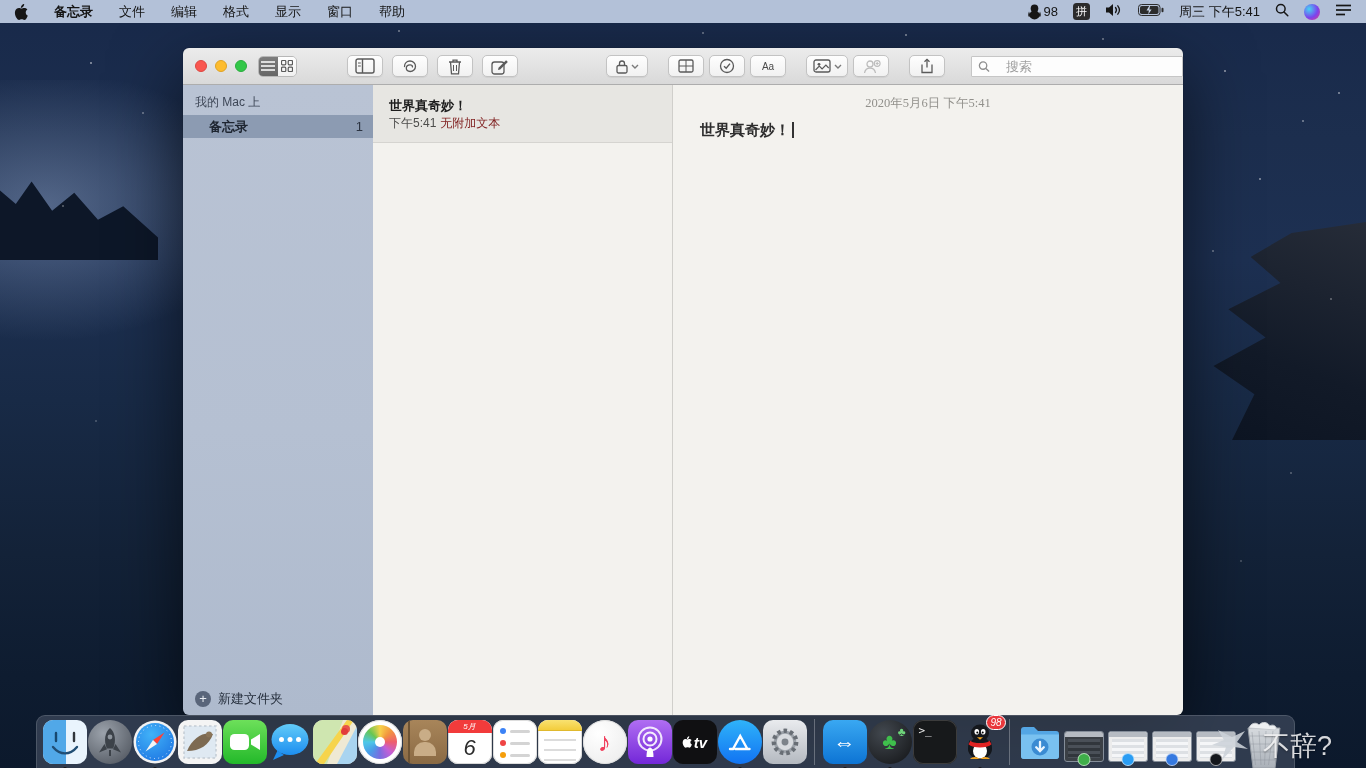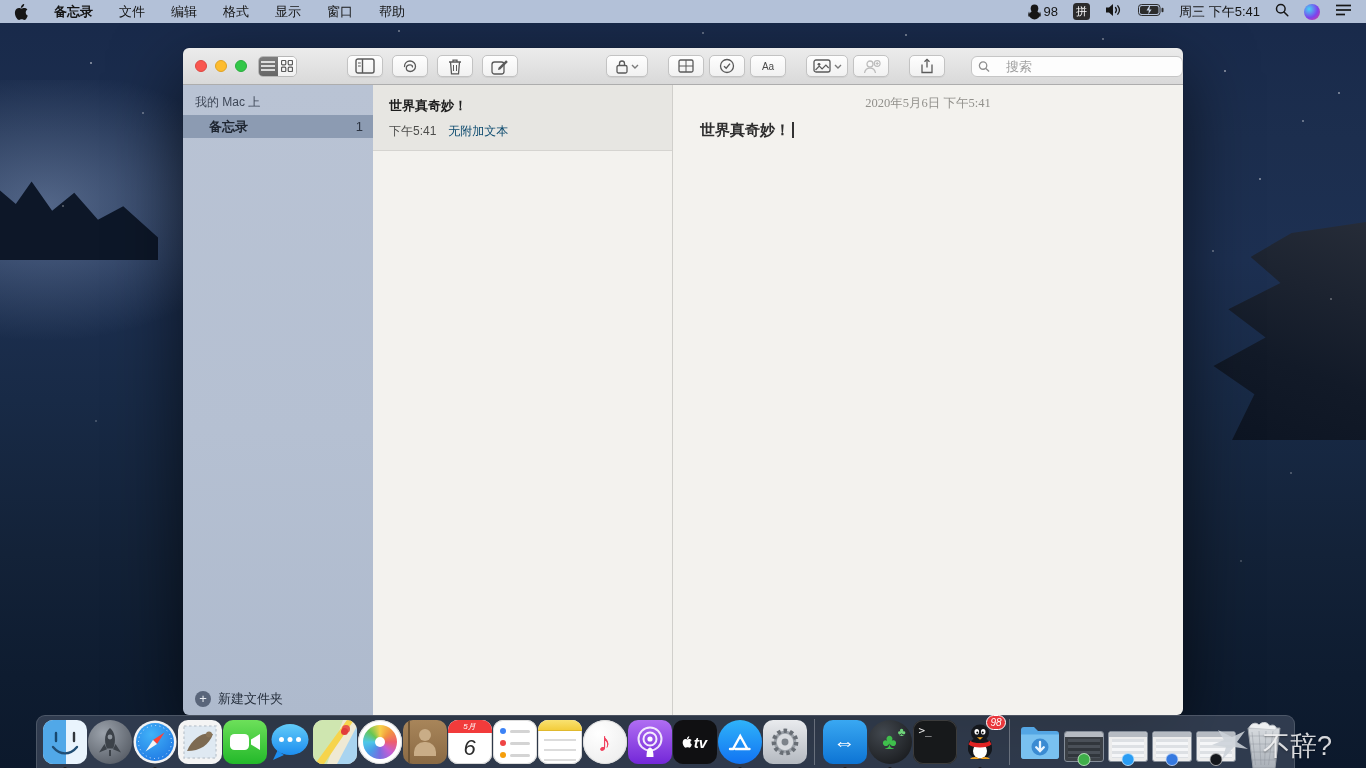--- a/index.html
+++ b/index.html
@@ -56,21 +56,21 @@
   .seg.sel { background:linear-gradient(#7d7d7d,#666); }
   .tb-btn { width:36px; height:22px; border:1px solid #c3c3c3; border-radius:5px;
             background:linear-gradient(#fefefe,#f1f1f1); display:flex; align-items:center;
             justify-content:center; gap:3px; box-shadow:0 1px 1px rgba(0,0,0,.06); }
   .tb-btn.wide { width:42px; }
   .g1 { display:flex; gap:9px; margin-left:50px; }
   .g2 { display:flex; gap:5px; margin-left:88px; }
   .g2 .sp { width:10px; }
   .aa { font-size:10px; color:#4a4a4a; }
   .searchbox { margin-left:26px; width:212px; height:21px; background:#fdfdfd; border:1px solid #c6c6c6;
-               border-radius:6px; display:flex; align-items:center; padding:0 6px; gap:16px; }
+               border-radius:1px; display:flex; align-items:center; padding:0 6px; gap:16px; }
   .searchbox input { border:none; outline:none; background:transparent; width:170px; font-size:13px;
                      font-family:"Liberation Sans","DejaVu Sans",sans-serif; color:#333; }
   .searchbox input::placeholder { color:#9d9d9d; }
 
   .win-body { flex:1; display:flex; }
 
   
   .sidebar { width:190px; flex:0 0 190px; background:linear-gradient(180deg,#b9c3d4 0%,#b5c0d2 55%,#aebacd 100%);
              position:relative; font-size:13px; }
   .sb-header { padding:9px 0 4px 12px; font-size:12px; color:#3e4757; }
@@ -79,23 +79,23 @@
   .sb-count { margin-left:auto; font-weight:normal; color:#2c3442; font-size:13px; }
   .sb-newfolder { position:absolute; left:0; bottom:0; width:100%; height:32px; display:flex;
                   align-items:center; gap:7px; padding-left:12px; color:#27303e; }
   .plus-circle { width:16px; height:16px; border-radius:50%; background:#59657a; color:#e8ecf2;
                  font-size:13px; line-height:15px; text-align:center; }
 
   
   .notelist { width:300px; flex:0 0 300px; background:#f3f2ee; border-right:1px solid #d0cfcb; }
   .nl-item { background:#e7e6e2; border-bottom:1px solid #d5d4d0; padding:12px 16px 10px; }
   .nl-title { font-size:13px; font-weight:bold; color:#1d1d1d; }
-  .nl-meta { margin-top:8px; font-size:12px; display:flex; gap:12px; }
+  .nl-meta { margin-top:0; font-size:12px; display:flex; gap:4px; }
   .nl-time { color:#4d4d4b; }
-  .nl-preview { color:#0c4a6e; }
+  .nl-preview { color:#7f1d1d; }
 
   
   .editor { flex:1; background:#f3f2ee; position:relative;font-family:Liberation Serif, serif; }
   .ed-date { text-align:center; padding-top:10px; font-size:12.5px; color:#91908b; }
   .ed-text { margin:9px 0 0 27px; font-size:15px; font-weight:bold; color:#2d2d2d; }
   .caret { display:inline-block; width:1.5px; height:16px; background:#333; vertical-align:-3px; margin-left:2px; }
 
   
   .dock { position:absolute; left:36px; bottom:0; height:53px; z-index:30;
           background:rgba(74,85,104,.58); border:1px solid rgba(255,255,255,.14); border-bottom:none;

